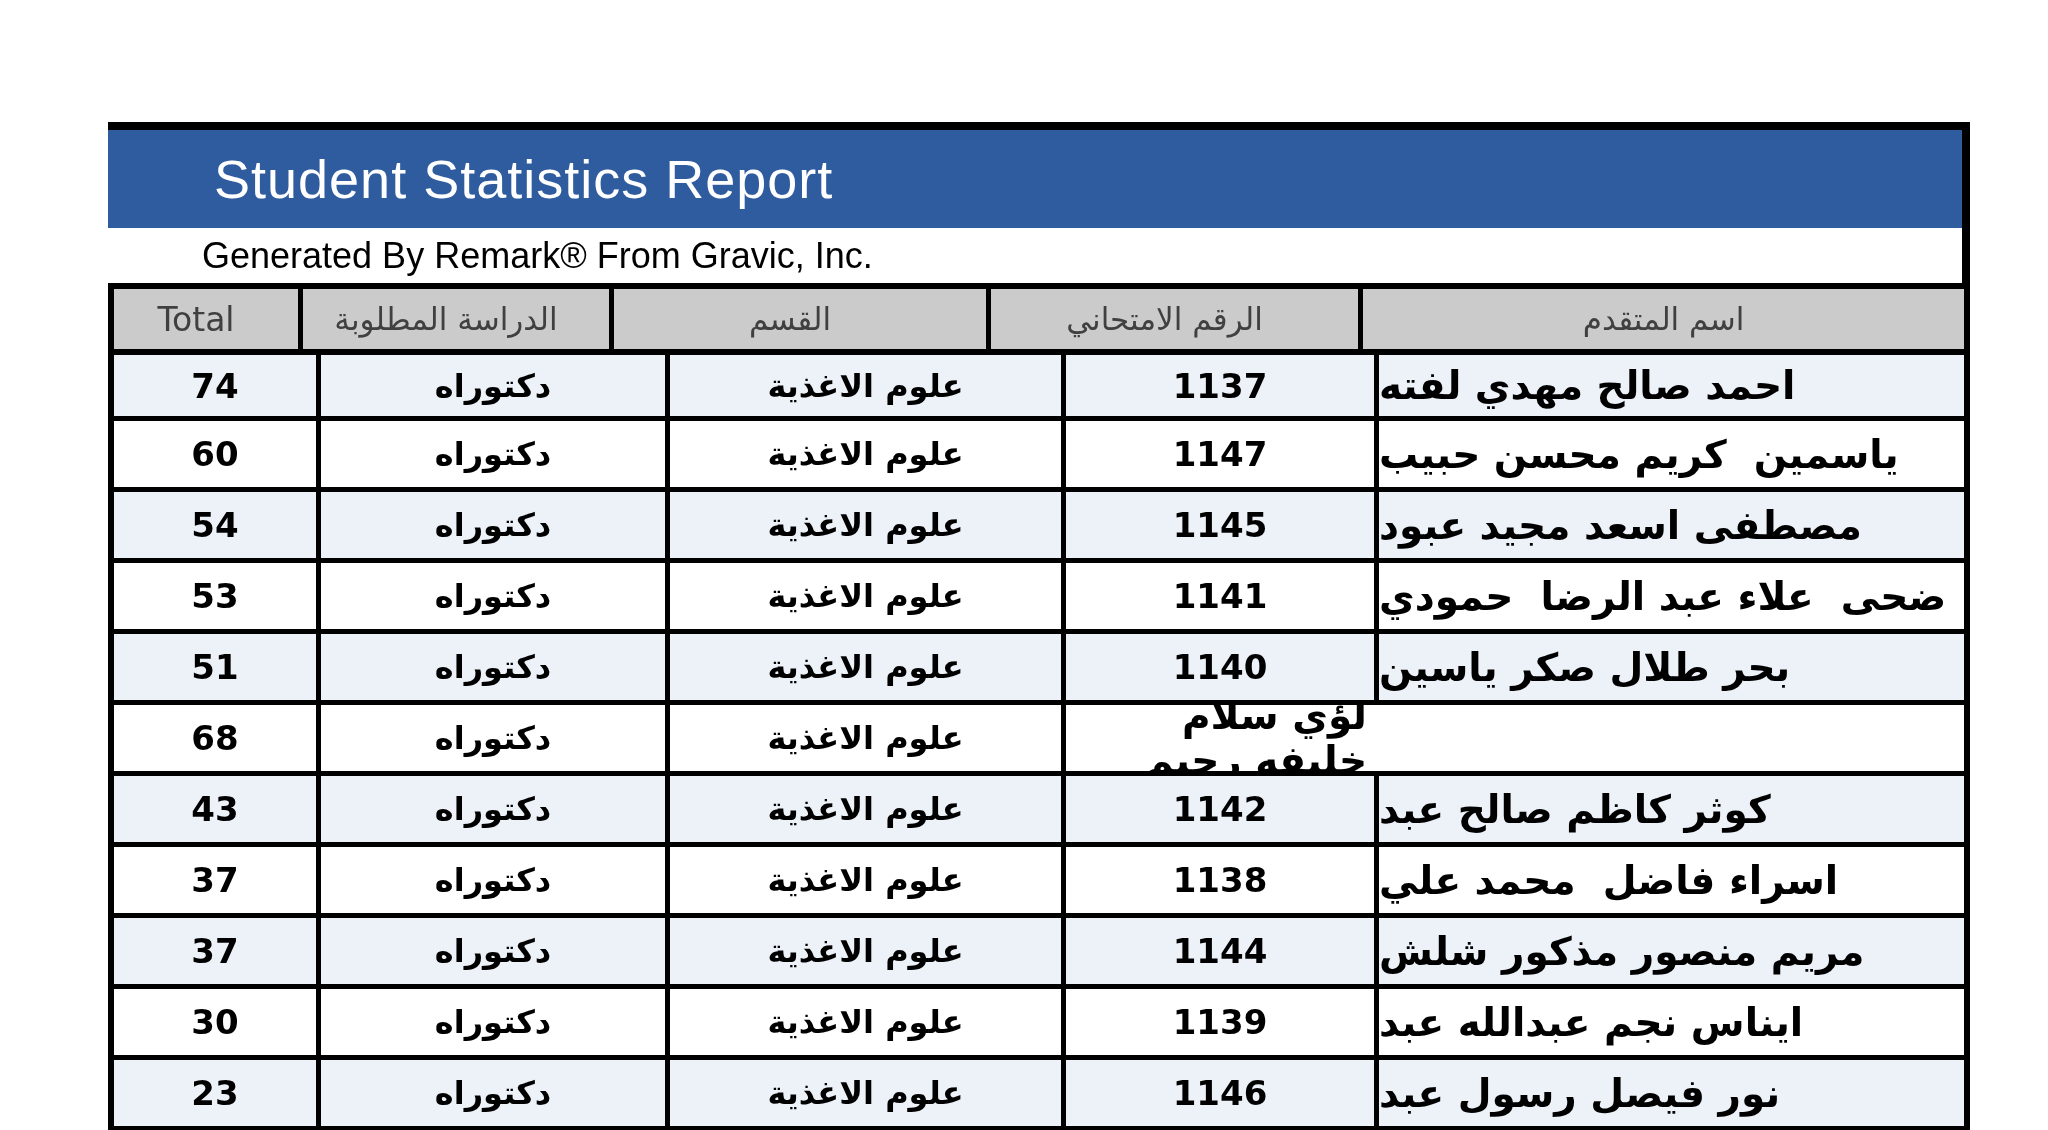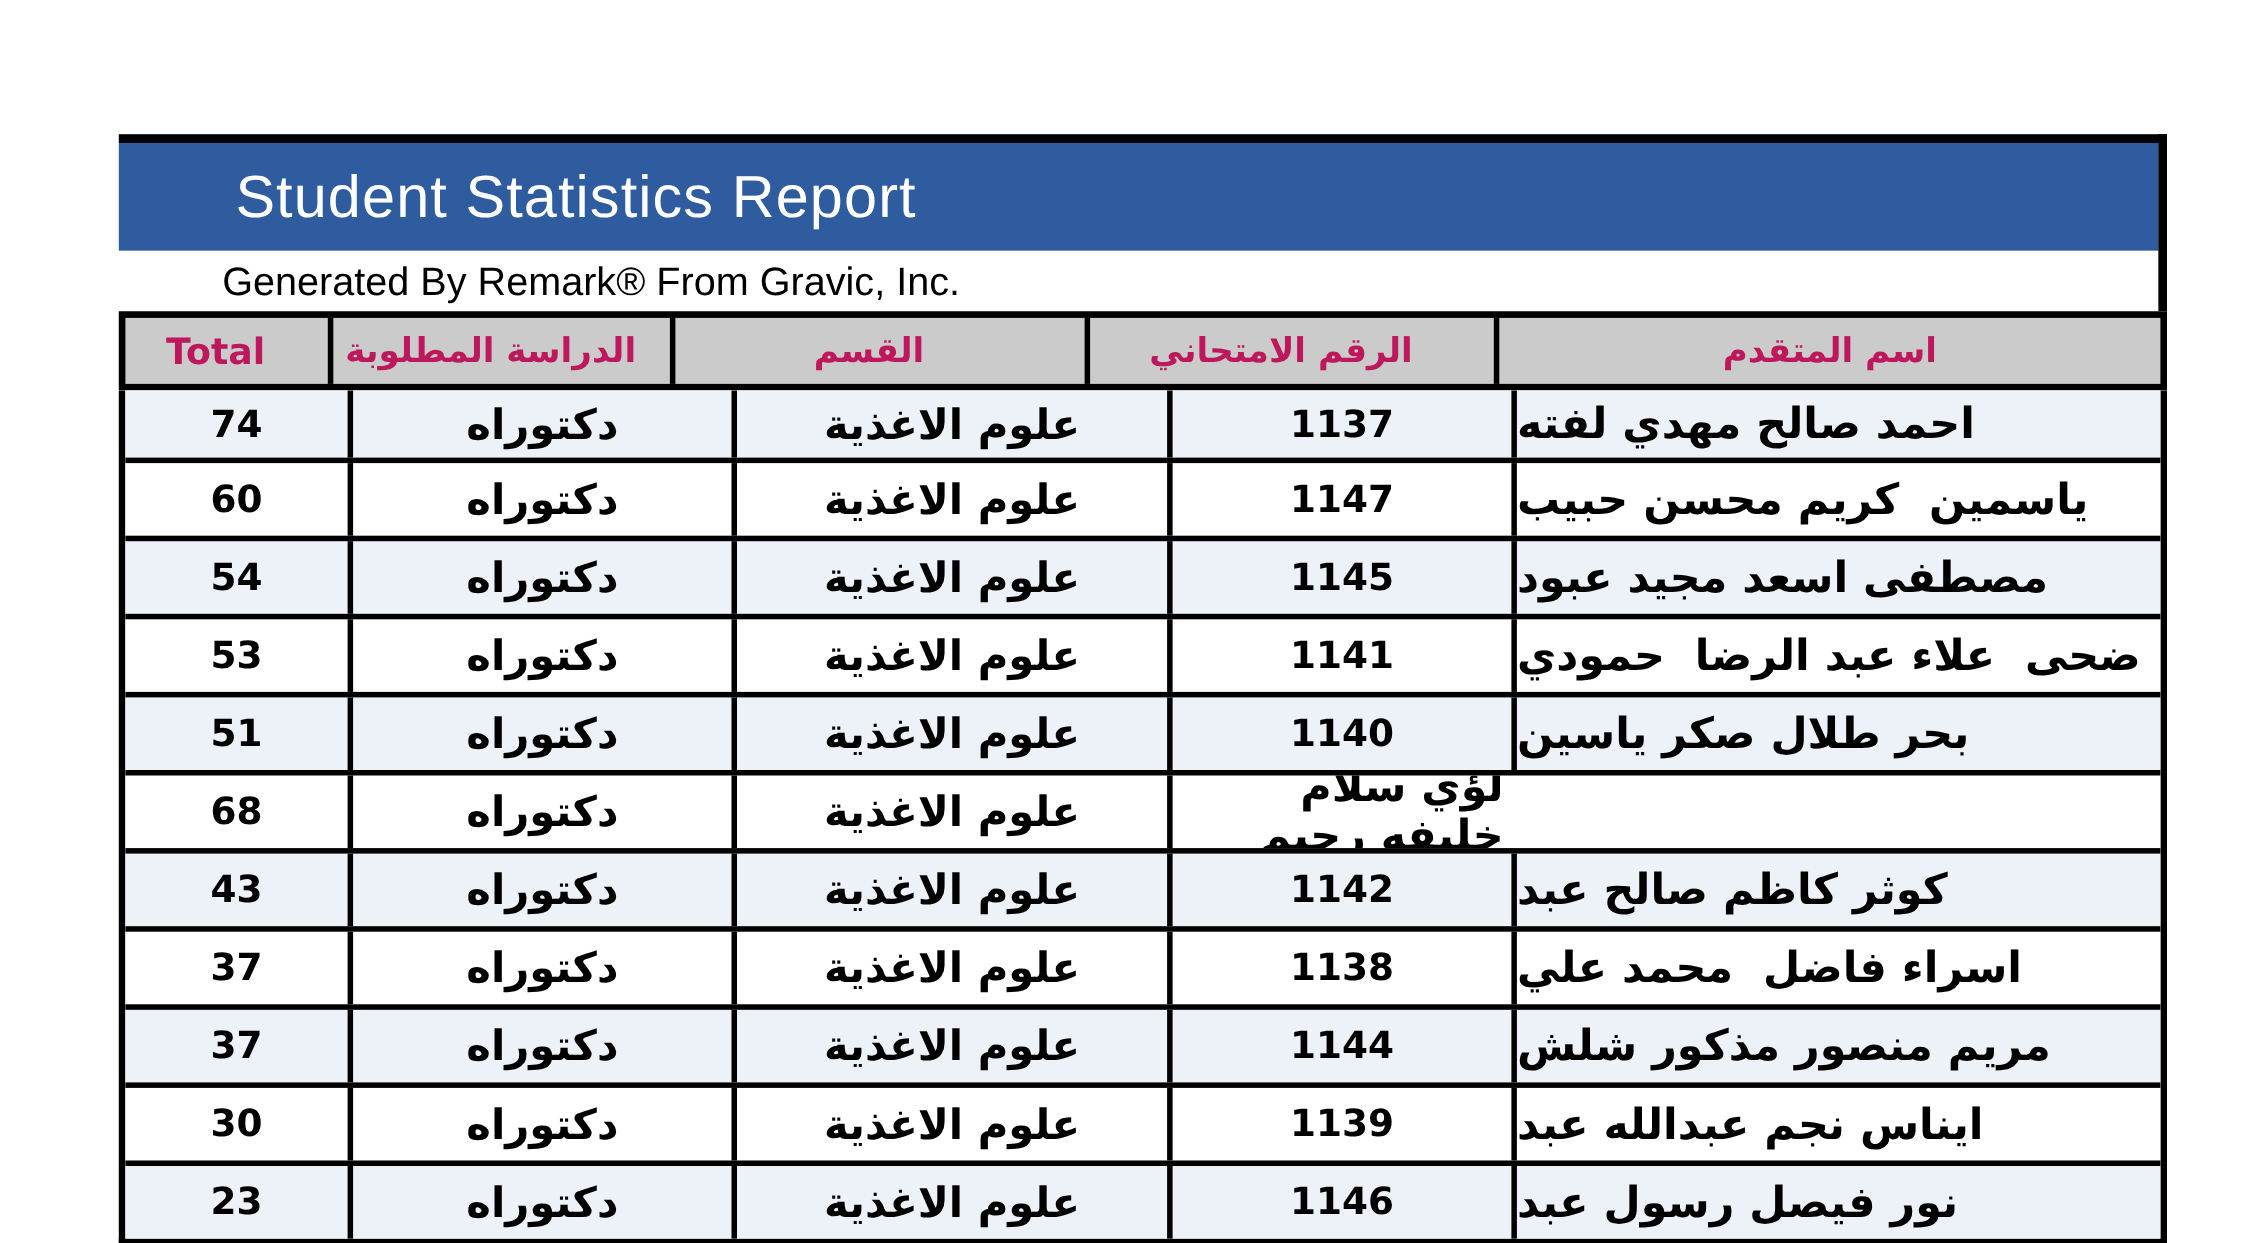--- a/index.html
+++ b/index.html
@@ -33,21 +33,21 @@
   }
 
   
   .thead{
     box-sizing:border-box;
     display:grid;grid-template-columns:164px 311px 377px 372px 1fr;
     height:72px;background:#cbcbcb;border:6px solid #000;
   }
   .th{
     display:flex;align-items:center;justify-content:center;
-    font-weight:700;color:#be185d;
+    font-weight:400;color:#404040;
   }
   .th:not(:first-child){border-left:5px solid #000;}
   .th.latin{font-size:33px;font-family:"DejaVu Sans",sans-serif;}
   .th.arabic{font-size:31px;font-family:"DejaVu Sans",sans-serif;margin-left:20px;}
 
   .tbody{
     box-sizing:border-box;
     border:6px solid #000;border-top:0;background:#fff;
   }
   .tr{
@@ -55,21 +55,21 @@
     height:61px;background:#ffffff;
   }
   .tr + .tr{border-top:5px solid #000;height:66px;}
   .tr.alt{background:#edf2f9;}
   .td{
     display:flex;align-items:center;justify-content:center;
     font-weight:700;color:#000;overflow:hidden;
   }
   .td:not(:first-child){border-left:5px solid #000;}
   .td.num{font-size:34px;font-family:"DejaVu Sans",sans-serif;}
-  .td.arabic{font-size:38px;font-family:"DejaVu Sans",sans-serif;}
+  .td.arabic{font-size:32px;font-family:"DejaVu Sans",sans-serif;}
   .td.name{
     justify-content:flex-end;padding-right:7px;box-sizing:border-box;
     font-size:39px;font-family:"DejaVu Sans",sans-serif;white-space:pre-wrap;
   }
 </style>
 </head>
 <body>
 
 <div class="report">
 

